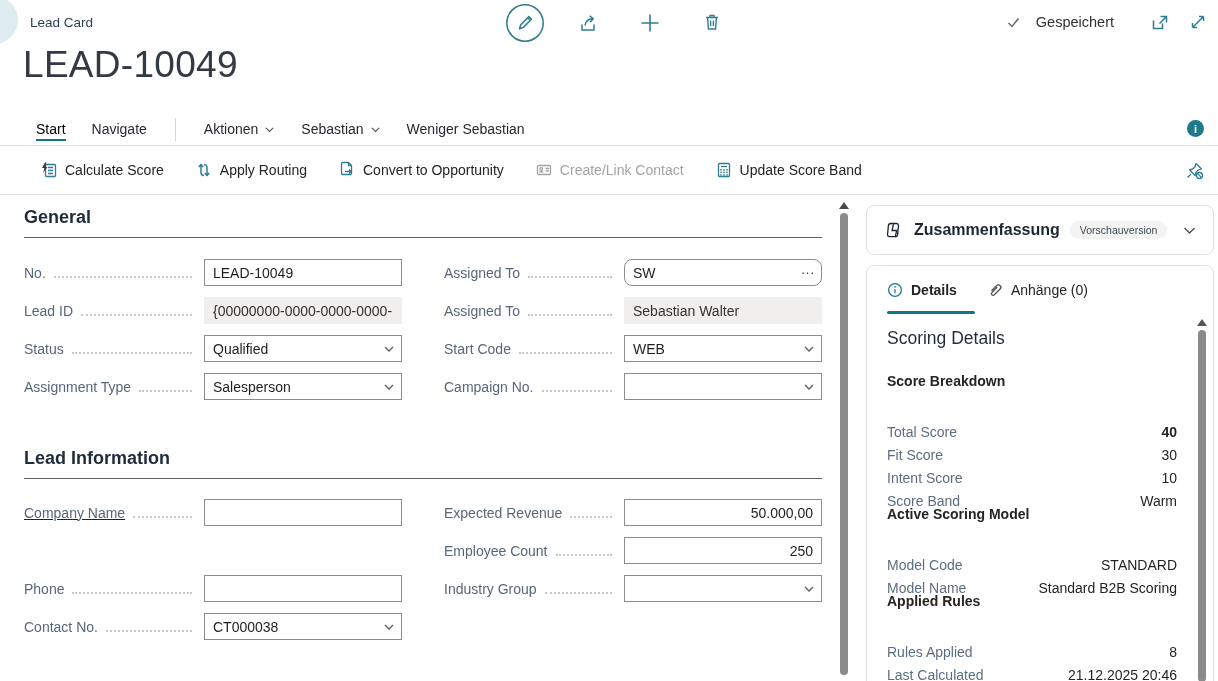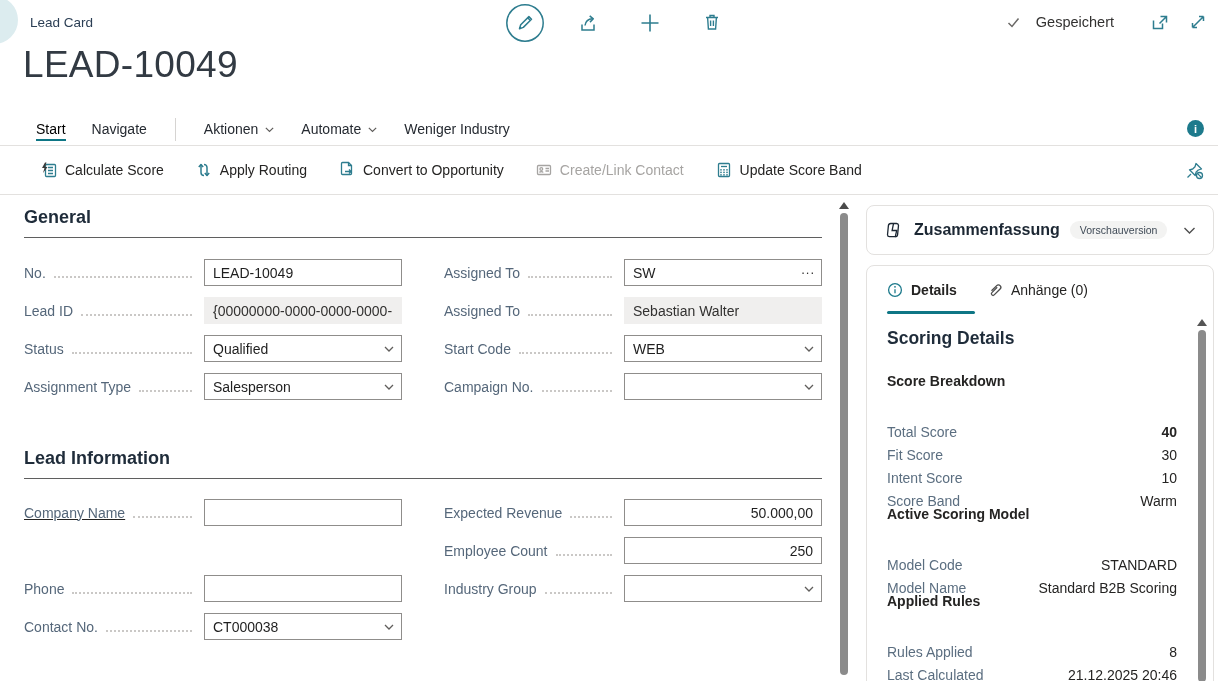--- a/index.html
+++ b/index.html
@@ -81,21 +81,21 @@
   .fb-badge { margin-left:10px; background:#f3f3f2; border-radius:10px; padding:3px 10px;
     font-size:10.5px; color:#3f4a56; white-space:nowrap; }
   .fb-header .hchev { margin-left:auto; color:#4f4f4f; cursor:pointer; }
   .fb-body { top:265px; height:430px; }
   .fb-tabs { display:flex; gap:30px; padding:16px 0 0 20px; font-size:14px; }
   .fb-tab { display:flex; align-items:center; gap:8px; cursor:pointer; color:#252423; padding-bottom:10px; }
   .fb-tab.active { font-weight:700; }
   .tab-underline { position:absolute; left:20px; top:45px; width:88px; height:3px;
     background:#0e7685; border-radius:2px; }
   .fb-content { position:absolute; left:20px; right:36px; top:62px; }
-  .fb-section-title { font-size:17.5px; font-weight:700; color:#1f2c3a; margin-bottom:24px; }
+  .fb-section-title { font-size:17.5px; font-weight:400; color:#1f2c3a; margin-bottom:24px; }
   .fb-group { margin-bottom:21px; }
   .fb-group-heading { font-size:14px; font-weight:700; color:#252423; margin-bottom:4px; }
   .fb-row { display:flex; justify-content:space-between; align-items:baseline; height:23px;
     font-size:14px; }
   .fb-row .lbl { color:#5b6e80;margin-top:31px; }
   .fb-row .val { color:#252423; }
   .fb-row .val.bold { font-weight:700; }
 </style>
 </head>
 <body>
@@ -164,29 +164,29 @@
       <span class="mdivider"></span>
       <span class="mtab">
         <span>Aktionen</span>
         <span>
           <svg width="11" height="11" viewBox="0 0 12 12" fill="none" stroke="#5f5d5b" stroke-width="1.3">
               <path d="M2 4.2l4 4 4-4"></path>
             </svg>
         </span>
       </span>
       <span class="mtab">
-        <span>Automate</span>
+        <span>Sebastian</span>
         <span>
           <svg width="11" height="11" viewBox="0 0 12 12" fill="none" stroke="#5f5d5b" stroke-width="1.3">
               <path d="M2 4.2l4 4 4-4"></path>
             </svg>
         </span>
       </span>
       <span class="mtab">
-          <span>Weniger Industry</span>
+          <span>Weniger Sebastian</span>
         </span>
     </div>
     <div class="info-chip">i</div>
   </div>
 
   <div class="actionbar">
     <div class="actions">
       <span class="action">
         <span class="aicon">
           <svg width="18" height="18" viewBox="0 0 18 18" fill="none" stroke="currentColor" stroke-width="1.3">
@@ -297,21 +297,21 @@
         </span>
     </span>
   </div>
 
   <div class="frow col-r" style="top:259px;">
     <span class="flabel">
         <span>Assigned To</span>
         <span class="leader"></span>
       </span>
     <span class="fctrl">
-      <input style="padding-right: 26px;" value="SW">
+      <input style="padding-right: 26px; border-radius: 8px;" value="SW">
       <span class="assist">...</span>
     </span>
   </div>
   <div class="frow col-r" style="top:297px;">
     <span class="flabel">
         <span>Assigned To</span>
         <span class="leader"></span>
       </span>
     <span class="fctrl disabled">
       <input value="Sebastian Walter" style="">

